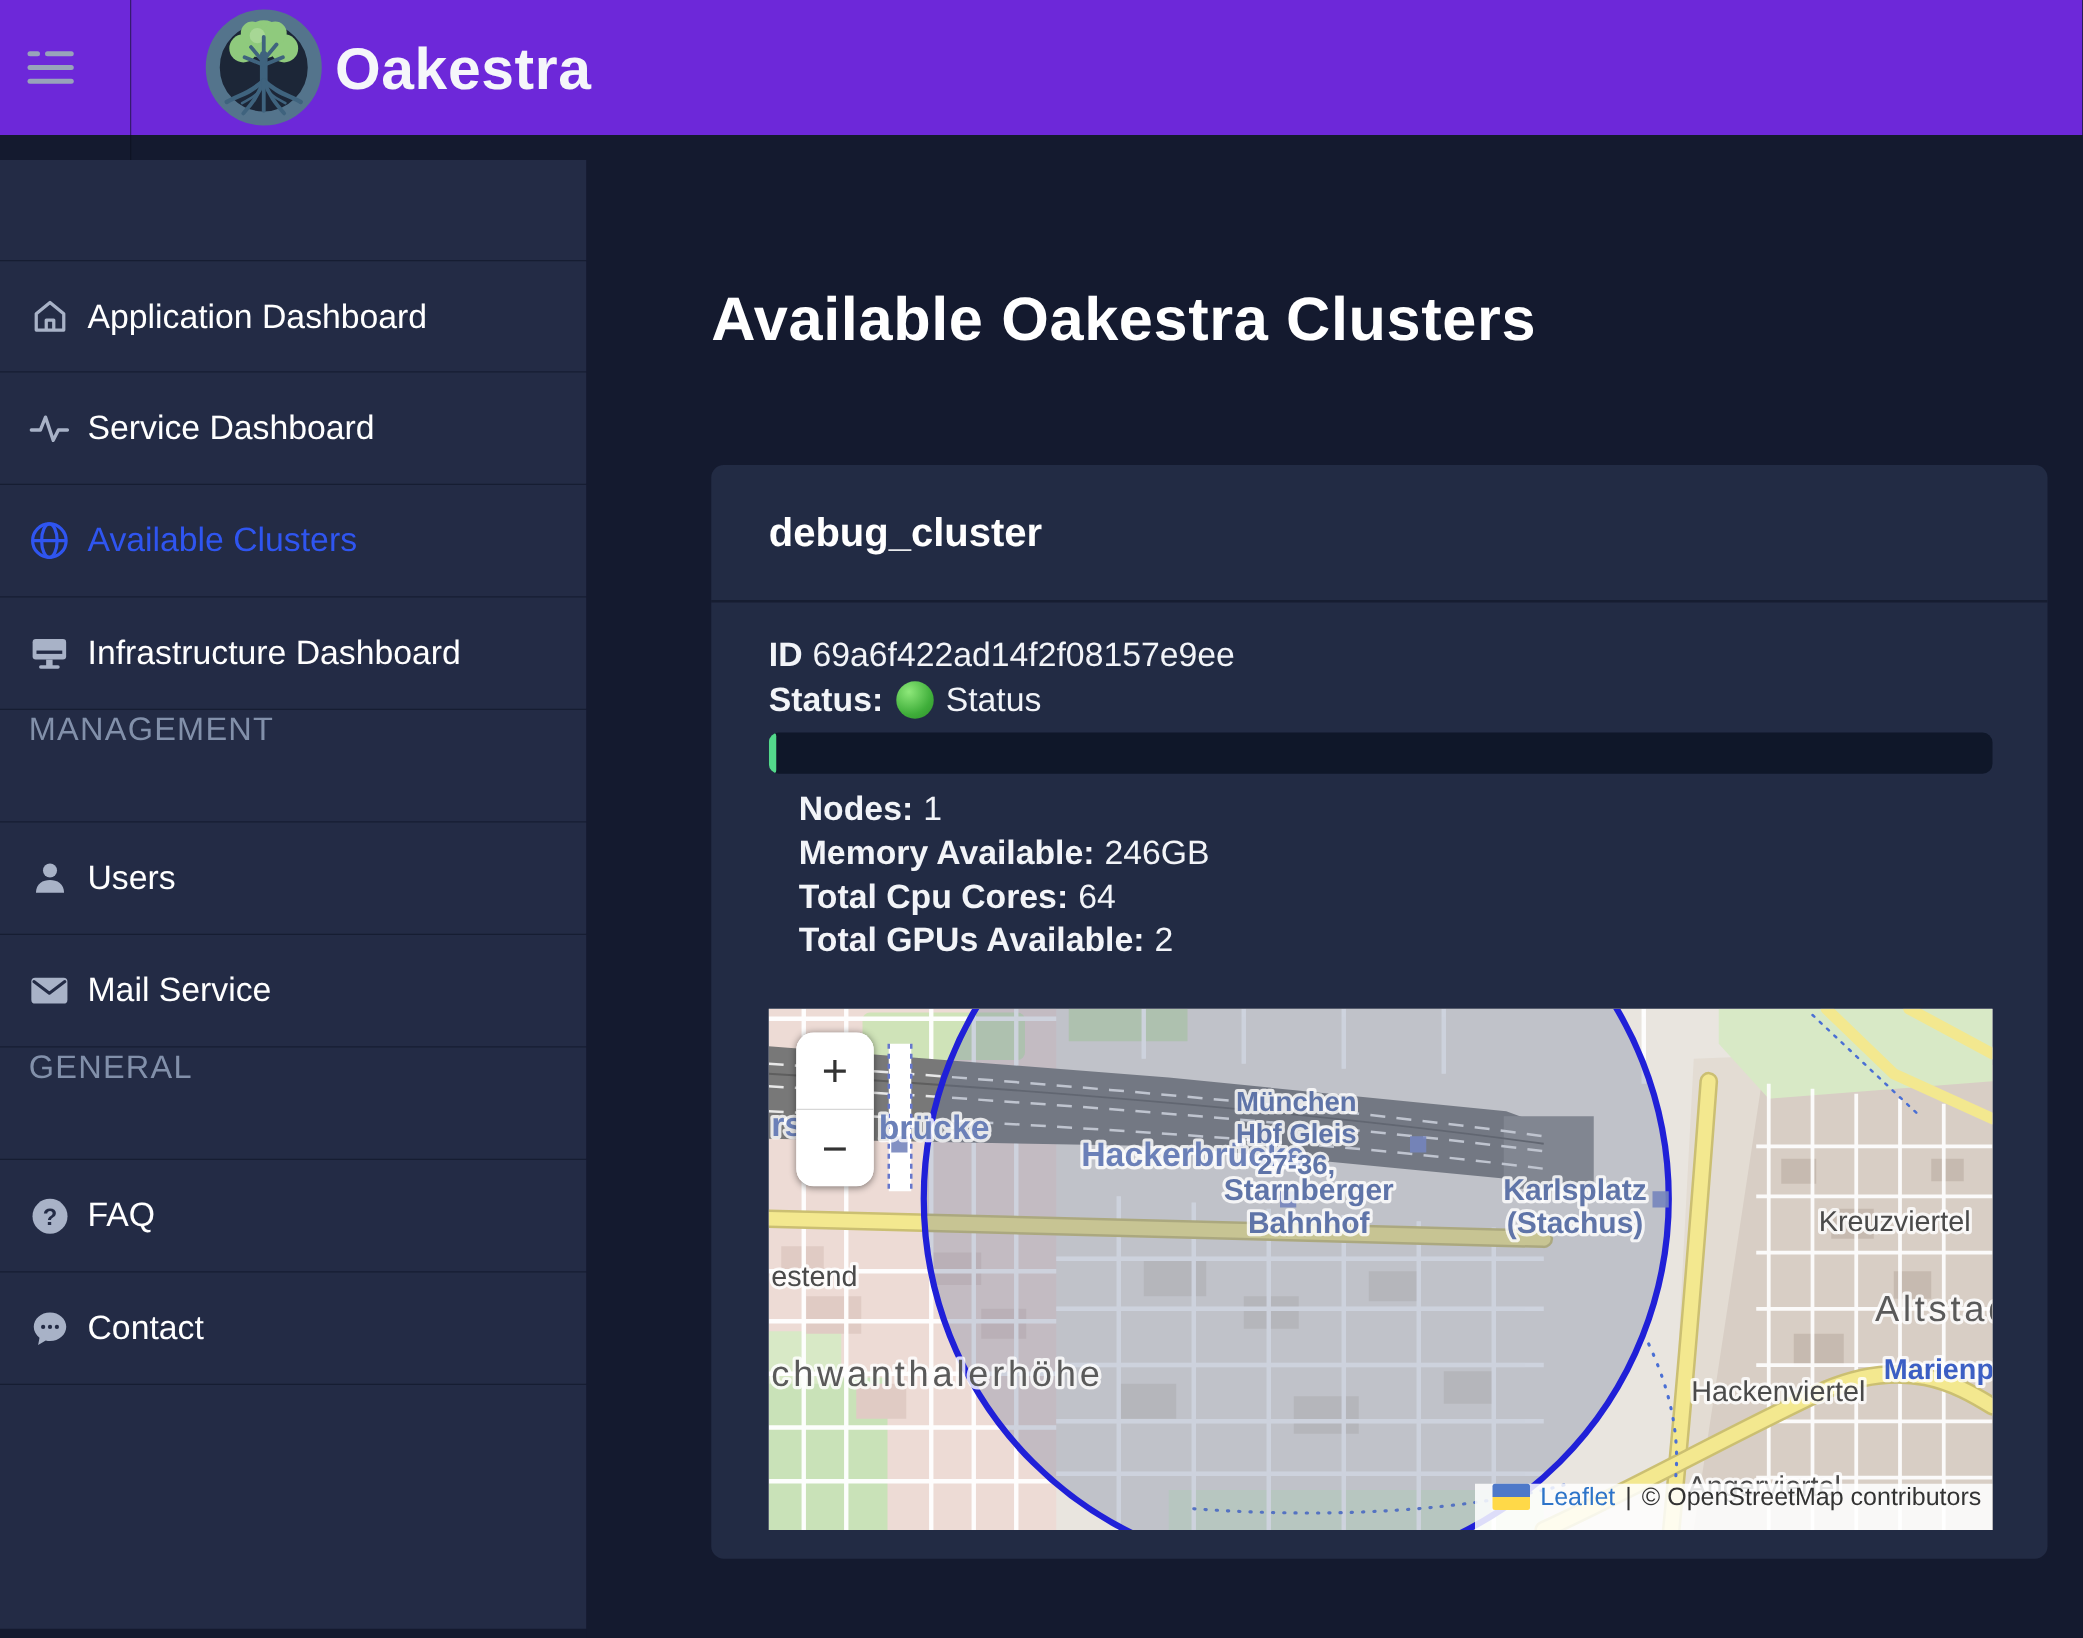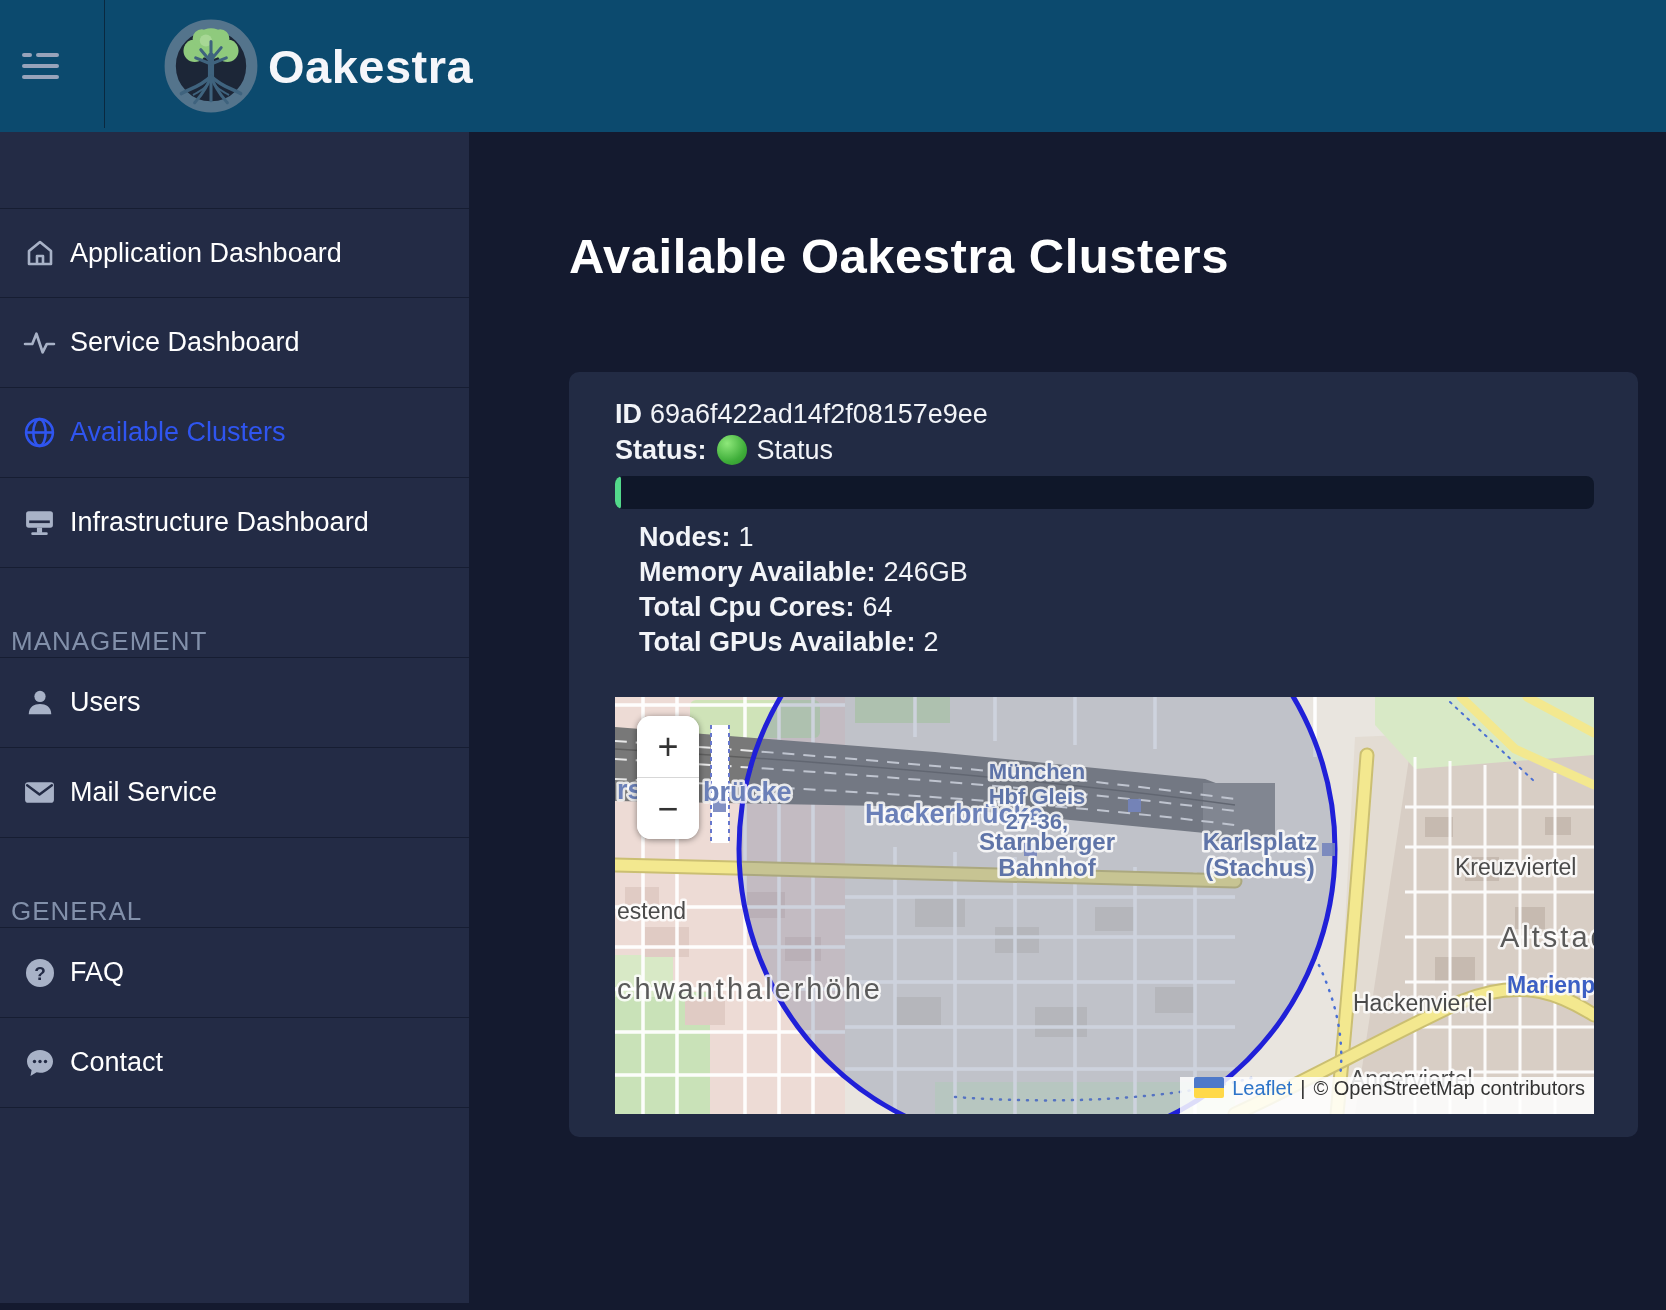--- a/index.html
+++ b/index.html
@@ -6,22 +6,22 @@
   body{
     width:1666px;height:1310px;overflow:hidden;
     background:#141a2f;
     font-family:"Liberation Sans", sans-serif;
     -webkit-font-smoothing:antialiased;
   }
   .page{position:relative;width:1666px;height:1310px;}
 
   
   .topbar{
-    position:absolute;left:0;top:0;width:1666px;height:132px;
-    background:#0c4a6e;display:flex;align-items:center;z-index:5;
+    position:absolute;left:0;top:0;width:1666px;height:108px;
+    background:#6d28d9;display:flex;align-items:center;z-index:5;
   }
   .burger{
     width:52px;height:44px;margin-left:22px;cursor:pointer;
     display:flex;flex-direction:column;justify-content:center;gap:7px;
   }
   .burger .row{display:flex;gap:4px;}
   .burger i{display:block;height:4px;border-radius:2px;background:#98a3ba;}
   .burger .seg-dot{width:10px;}
   .burger .seg-long{width:23px;}
   .burger .seg-full{width:37px;}
@@ -36,22 +36,22 @@
   }
   .nav-row{
     height:90px;box-sizing:border-box;display:flex;align-items:center;
     padding-left:23px;gap:14px;border-bottom:1px solid rgba(14,20,38,.6);cursor:pointer;
   }
   .nav-row:first-child{border-top:1px solid rgba(14,20,38,.6);}
   .nav-row .ic{width:33px;height:33px;flex:0 0 33px;display:flex;align-items:center;justify-content:center;}
   .nav-row .lbl{color:#ffffff;font-size:27px;}
   .nav-row.active .lbl{color:var(--accent,#2f55f0);}
   .nav-section{
-    height:90px;box-sizing:border-box;display:flex;align-items:flex-end;
-    padding-left:11px;color:#8290aa;font-size:26px;letter-spacing:1px;
+    height:90px;box-sizing:border-box;display:flex;align-items:flex-start;
+    padding-left:23px;color:#8290aa;font-size:26px;letter-spacing:1px;
     border-bottom:1px solid rgba(14,20,38,.6);
   }
   .ic svg{display:block;}
 
   
   .main{position:absolute;left:469px;top:128px;width:1197px;height:1182px;background:#141a2f;}
   .page-title{
     position:absolute;left:100px;top:100px;margin:0;
     color:#ffffff;font-size:49px;font-weight:700;letter-spacing:.5px;
   }
@@ -259,20 +259,23 @@
       </span>
       <span class="lbl">Contact</span>
     </div>
 
   </nav>
 
   <main class="main">
     <h1 class="page-title">Available Oakestra Clusters</h1>
 
     <section class="card">
+      <div class="card-header">
+        <span>debug_cluster</span>
+      </div>
       <div class="card-body">
 
         <div class="line">
           <b>ID</b><span>69a6f422ad14f2f08157e9ee</span>
         </div>
 
         <div class="line status-line">
           <b>Status:</b>
           <span class="ball"></span>
           <span>Status</span>

